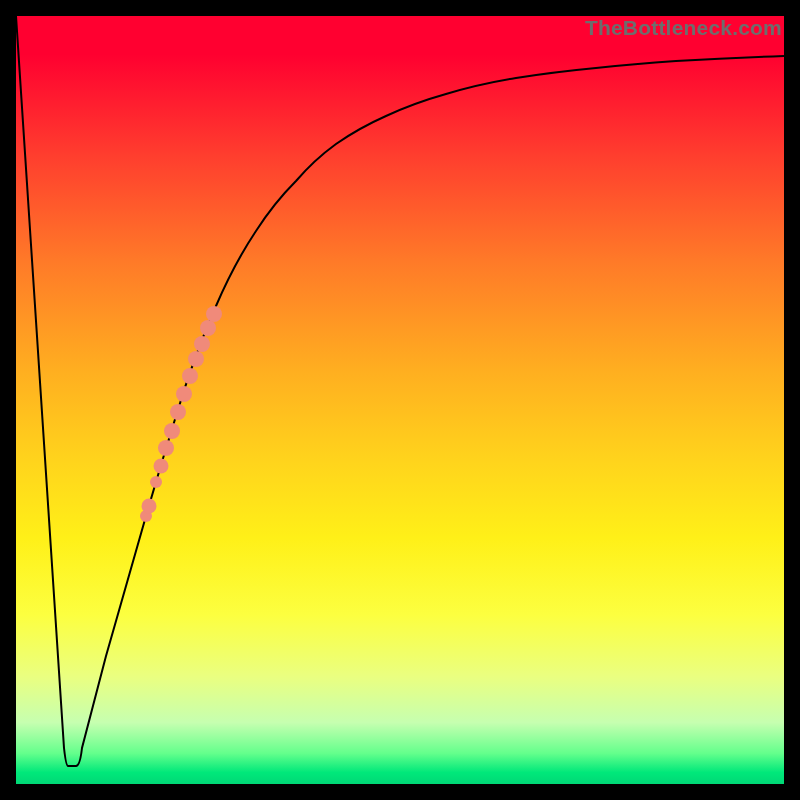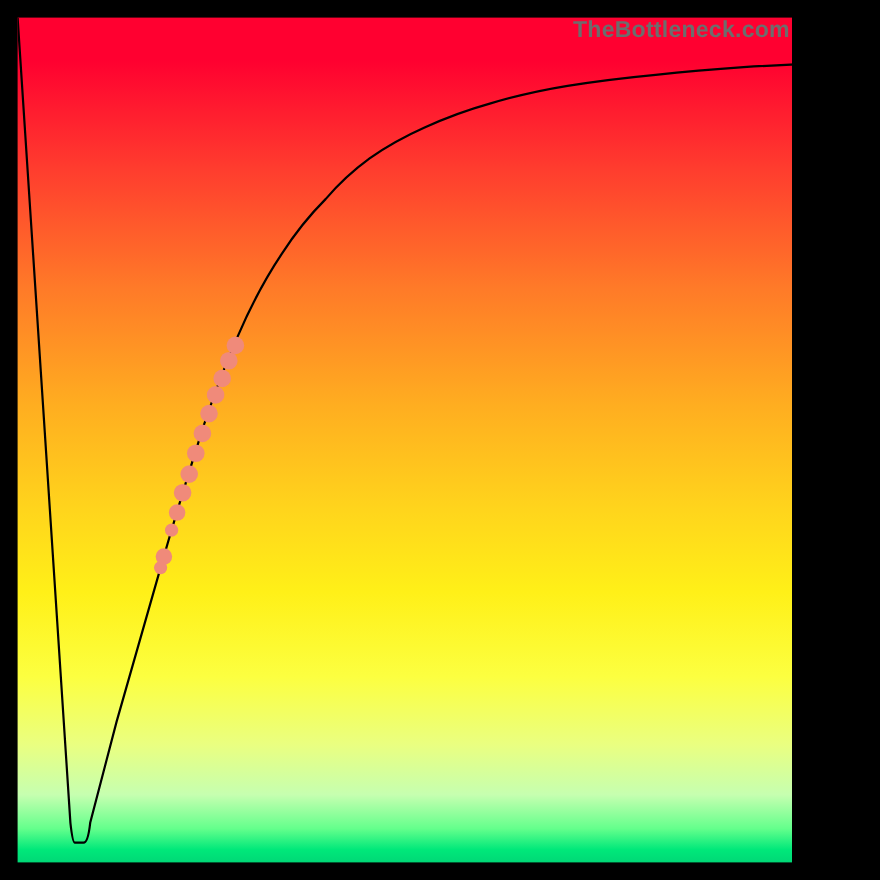--- a/index.html
+++ b/index.html
@@ -14,21 +14,21 @@
   .outer {
     width: 800px;
     height: 800px;
     background: #000;
     position: relative;
   }
   .plot {
     position: absolute;
     left: 16px;
     top: 16px;
-    width: 704px;
+    width: 768px;
     height: 768px;
     background: linear-gradient(
       to bottom,
       #ff0030 0%,
       #ff0030 5%,
       #ff3d2e 18%,
       #ff7a28 32%,
       #ffae20 46%,
       #ffd41c 58%,
       #fff018 68%,

